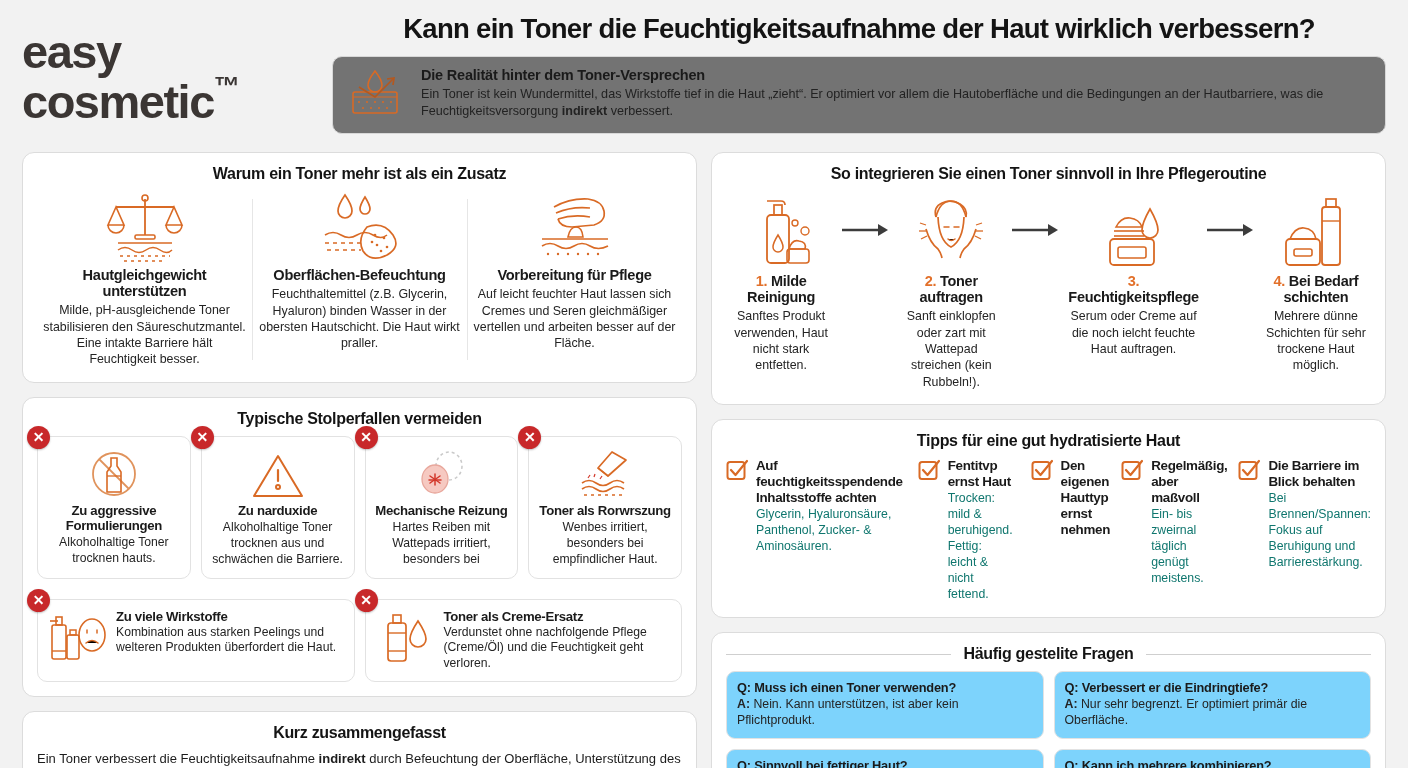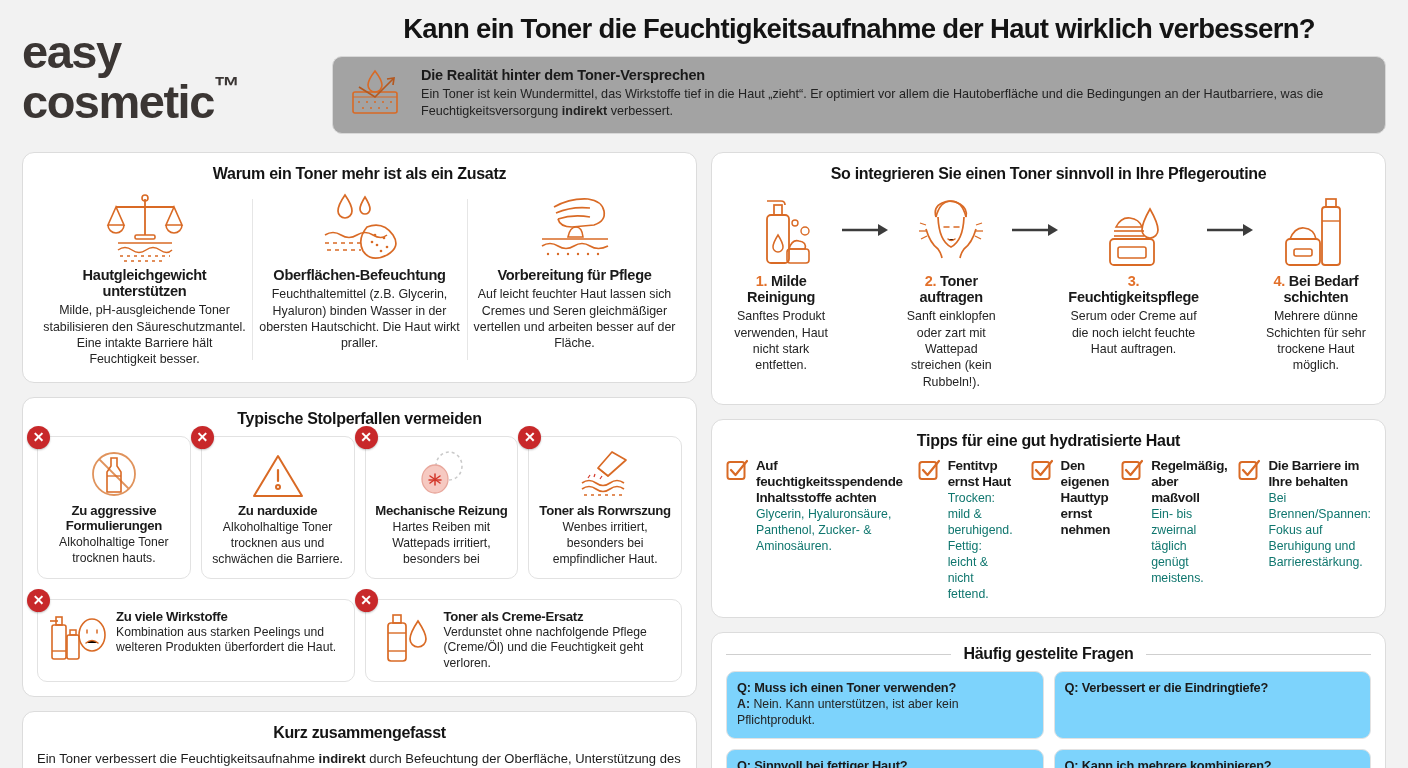--- a/index.html
+++ b/index.html
@@ -22,21 +22,21 @@
     padding-top: 16px;
   }
   .logo .tm { font-size: 26px; vertical-align: 0.9em; letter-spacing: -1px; }
   .header-right { flex: 1; padding-left: 10px; }
   .title {
     text-align: center; font-size: 27.5px; font-weight: 800;
     letter-spacing: -0.7px; color: #141414; line-height: 1.1;
     margin-bottom: 12px;
   }
   .reality-box {
-    background: #a3a3a3; border: 1px solid #d8d8d8; border-radius: 10px;
+    background: #737373; border: 1px solid #d8d8d8; border-radius: 10px;
     display: flex; gap: 14px; padding: 10px 16px 12px 16px;
     align-items: flex-start;
   }
   .reality-icon { flex: 0 0 58px; padding-top: 2px; }
   .reality-text h3 { font-size: 14.5px; font-weight: 800; letter-spacing: -0.2px; margin-bottom: 3px; }
   .reality-text p { font-size: 12.6px; line-height: 1.35; color: #222; }
 
   
   .cols { display: flex; gap: 14px; padding: 10px 22px 0 22px; }
   .col { flex: 1; display: flex; flex-direction: column; gap: 14px; }
@@ -536,21 +536,21 @@
               </div>
             </div>
             <div class="tip">
               <div class="cb">
                 <svg width="22" height="22" viewBox="0 0 22 22">
                     <rect x="1.5" y="3" width="17" height="17" rx="2.5" fill="none" stroke="#d96a25" stroke-width="2"></rect>
                     <path d="M5 11 L9.5 16 L21 2" fill="none" stroke="#d96a25" stroke-width="2.2" stroke-linecap="round" stroke-linejoin="round"></path>
                   </svg>
               </div>
               <div>
-                <h4>Die Barriere im Ihre behalten</h4>
+                <h4>Die Barriere im Blick behalten</h4>
                 <p>Bei Brennen/Spannen: Fokus auf Beruhigung und Barrierestärkung.</p>
               </div>
             </div>
           </div>
 
         </div>
       </div>
 
       <div class="panel">
         <div class="panel-title with-rules">
@@ -558,20 +558,21 @@
           </div>
         <div class="faq-grid">
 
           <div class="faq">
             <div class="q"><span class="lbl">Q:</span> <span>Muss ich einen Toner verwenden?</span></div>
             <div class="a"><span class="lbl">A:</span> <span>Nein. Kann unterstützen, ist aber kein Pflichtprodukt.</span></div>
           </div>
 
           <div class="faq">
             <div class="q"><span class="lbl">Q:</span> <span>Verbessert er die Eindringtiefe?</span></div>
+            <div class="a"><span class="lbl">A:</span> <span>Nur sehr begrenzt. Er optimiert primär die Oberfläche.</span></div>
           </div>
 
           <div class="faq">
             <div class="q"><span class="lbl">Q:</span> <span>Sinnvoll bei fettiger Haut?</span></div>
             <div class="a"><span class="lbl">A:</span> <span>Ja, wenn mild und feuchtigkeitsspendend (nicht austrocknend).</span></div>
           </div>
 
           <div class="faq">
             <div class="q"><span class="lbl">Q:</span> <span>Kann ich mehrere kombinieren?</span></div>
             <div class="a"><span class="lbl">A:</span> <span>Möglich, wenn die Produkte sanft und reizarm sind.</span></div>

